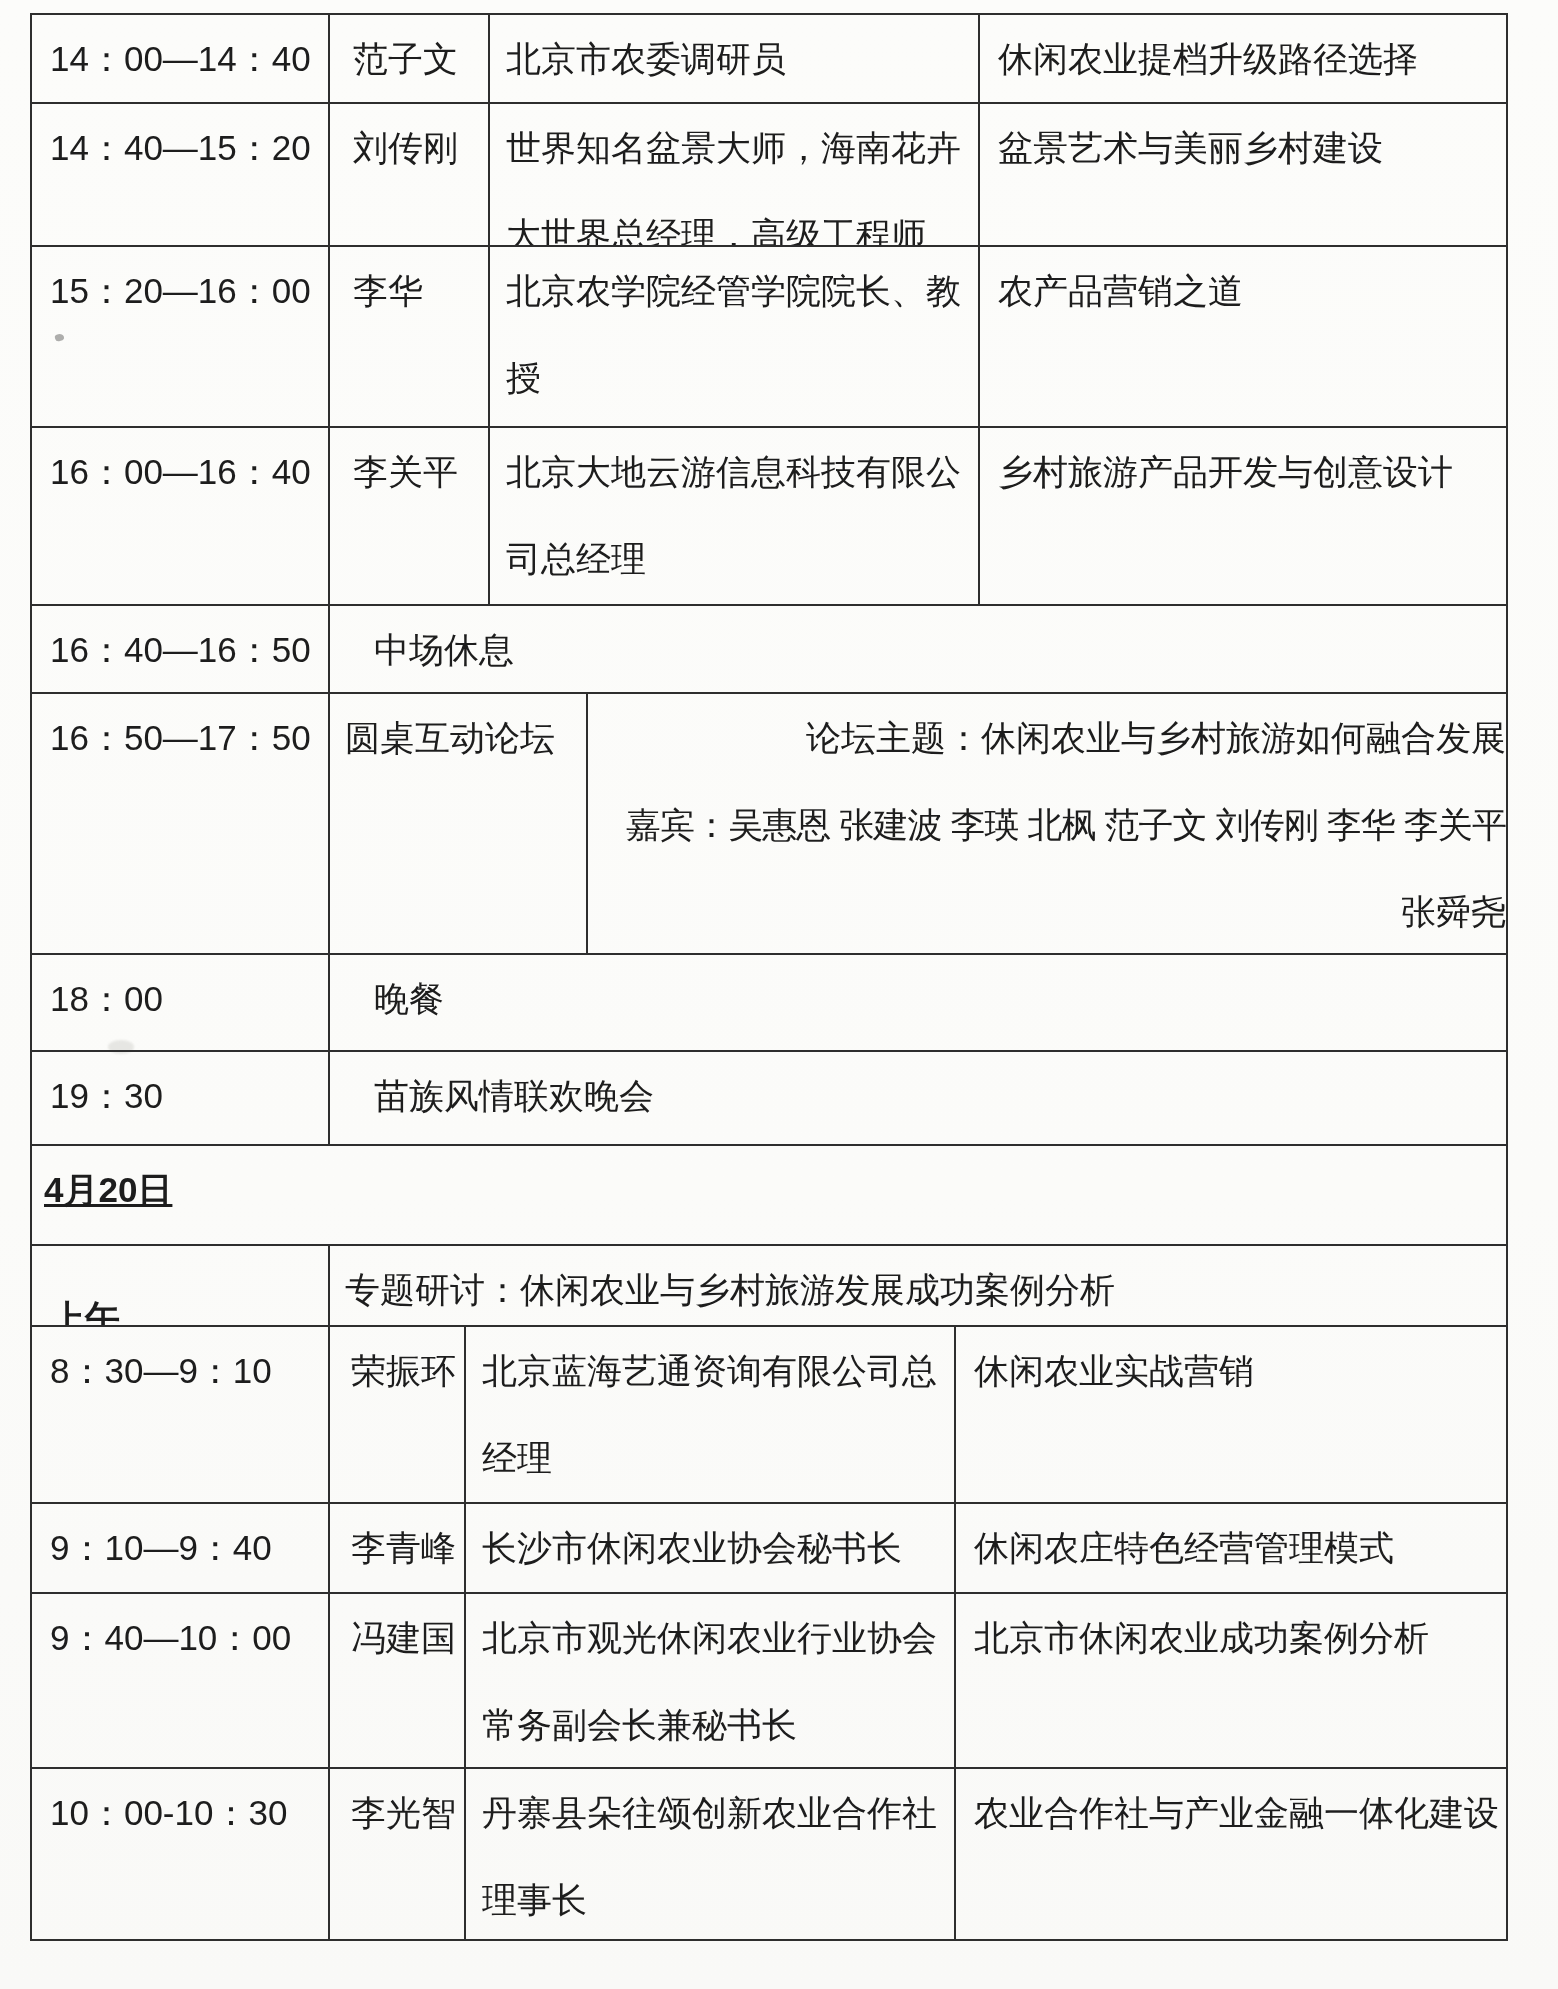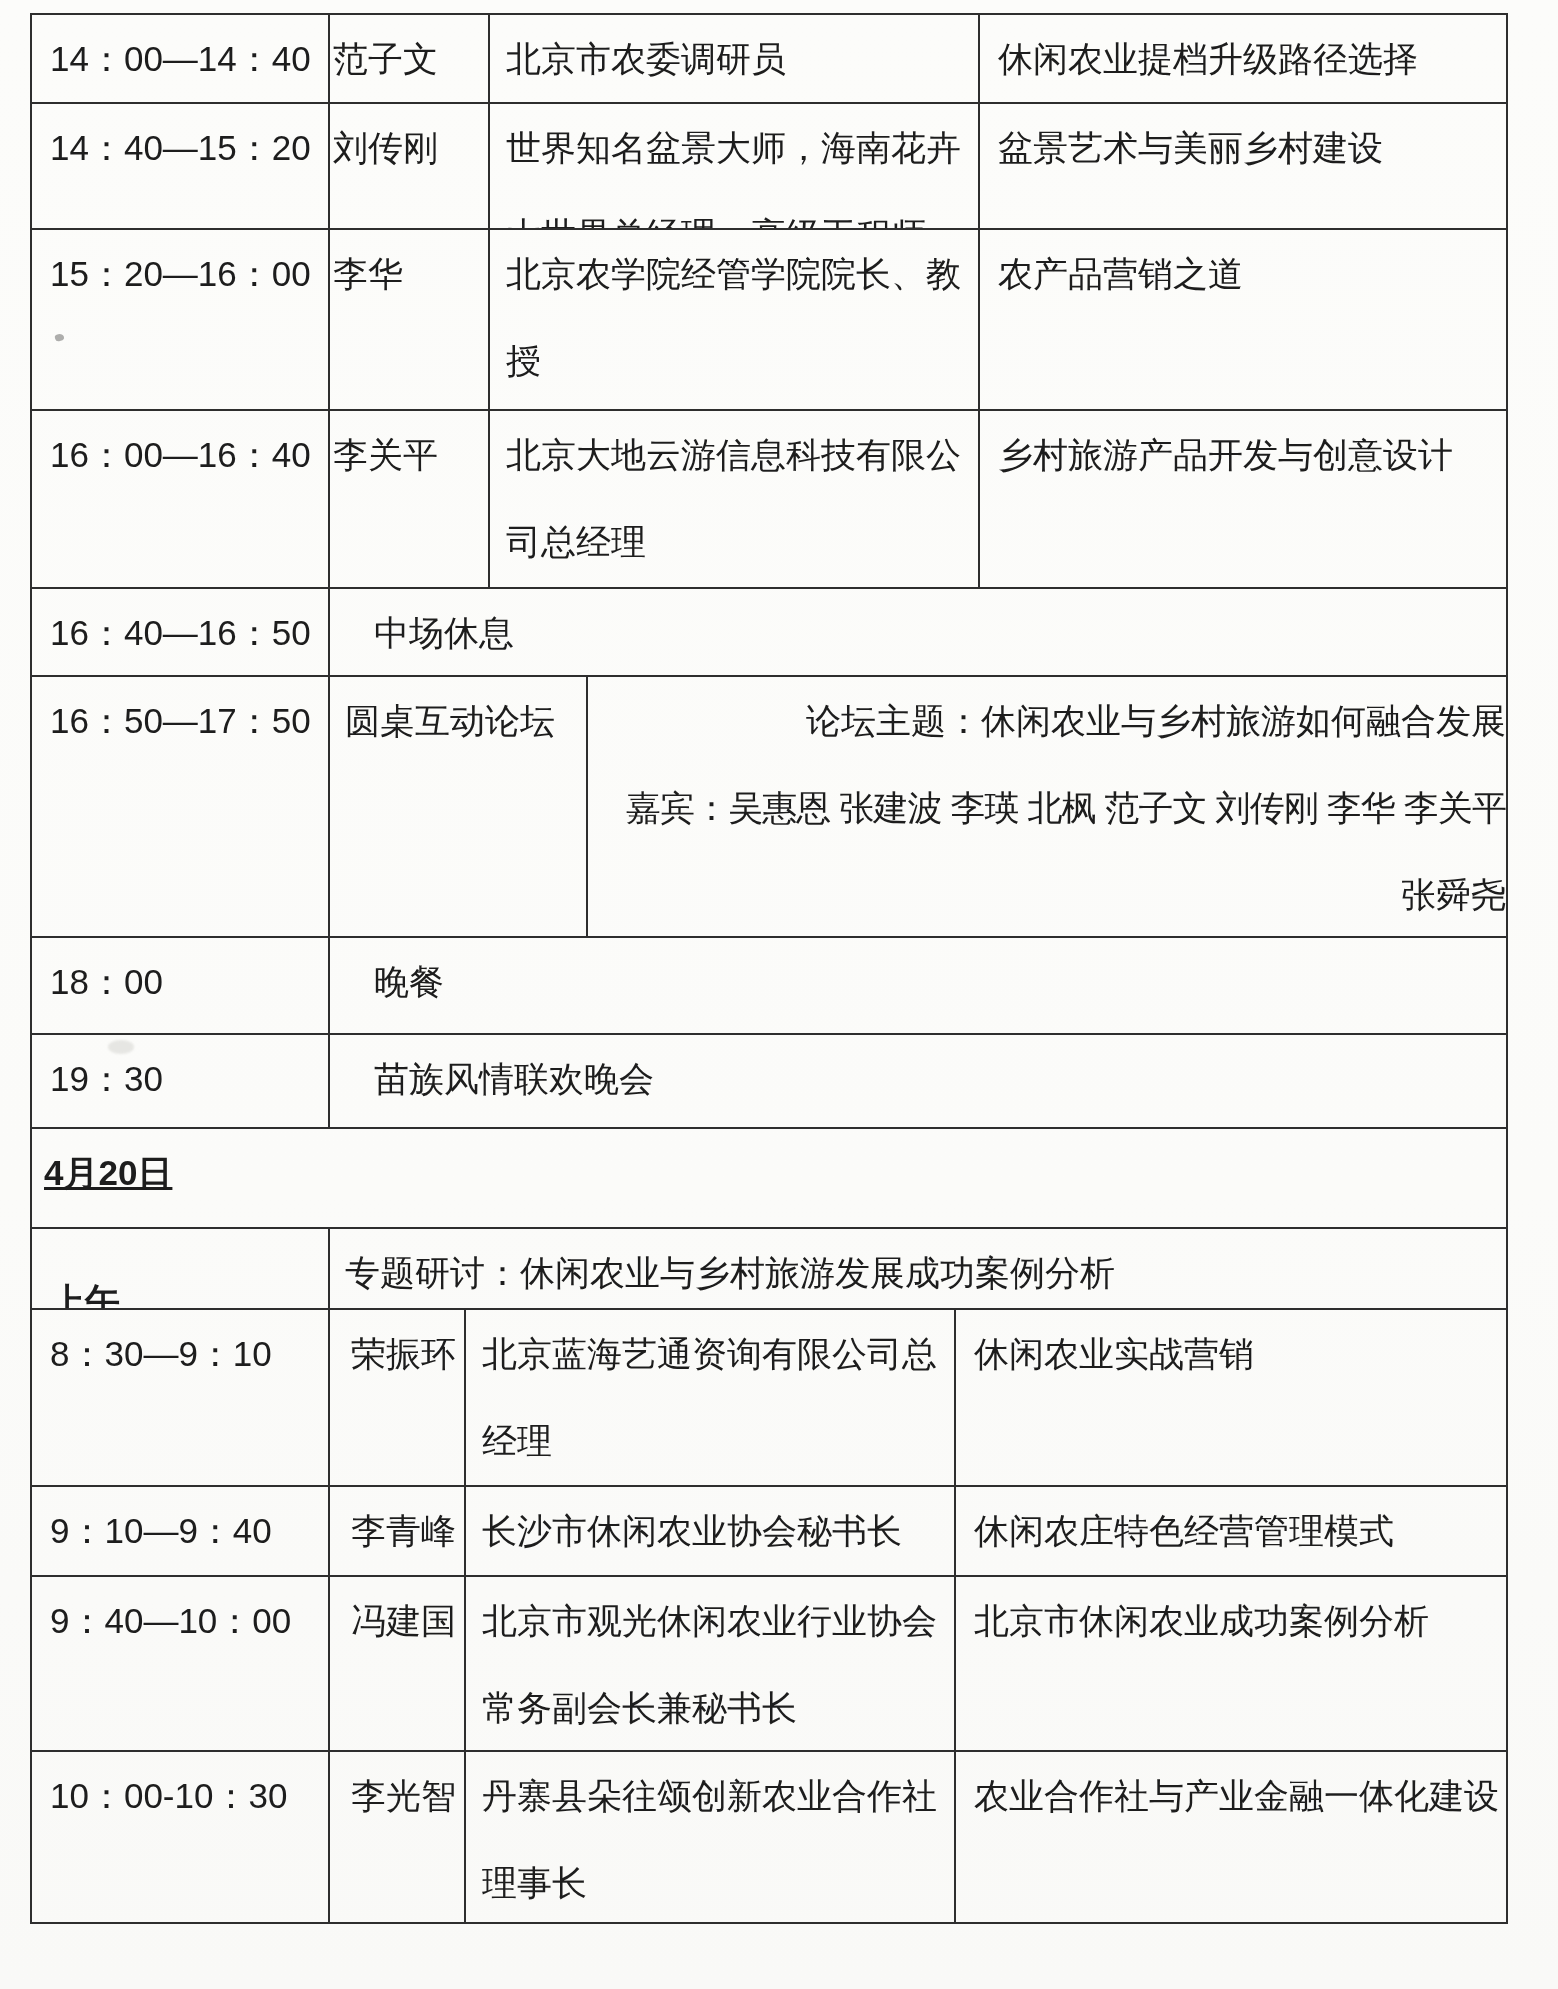--- a/index.html
+++ b/index.html
@@ -33,21 +33,21 @@
     border-left:2px solid #2e2e2e;
     font-size:35px;
     line-height:87px;
     padding-top:0;
     overflow:hidden;
     white-space:normal;
     word-break:break-all;
   }
   .cell:first-child{border-left:none;}
   .c-time{width:296px;flex:0 0 296px;padding-left:18px;white-space:nowrap;}
-  .c-name{width:160px;flex:0 0 160px;padding-left:3px;}
+  .c-name{width:160px;flex:0 0 160px;padding-left:23px;}
   .c-name-b{width:136px;flex:0 0 136px;padding-left:13px;text-align:center;}
   .c-title{width:490px;flex:0 0 490px;padding-left:16px;}
   .c-topic{flex:1 1 auto;padding-left:18px;}
   .c-span{flex:1 1 auto;padding-left:44px;}
   .c-forumname{width:258px;flex:0 0 258px;padding-left:15px;}
   .c-forum{flex:1 1 auto;padding-left:20px;display:block;}
   .c-session{flex:1 1 auto;padding-left:15px;}
   .c-date{flex:1 1 auto;padding-left:12px;font-weight:700;border-left:none;text-decoration:underline;}
   .bold{font-weight:700;margin-top:28px;}
   .forum-line{line-height:87px;white-space:nowrap;text-align:right;}
@@ -71,21 +71,21 @@
 
   <div class="table">
 
     <div class="row" style="height:87px">
       <div class="cell c-time">14：00—14：40</div>
       <div class="cell c-name">范子文</div>
       <div class="cell c-title">北京市农委调研员</div>
       <div class="cell c-topic">休闲农业提档升级路径选择</div>
     </div>
 
-    <div class="row" style="height:126px">
+    <div class="row" style="height:143px">
       <div class="cell c-time">14：40—15：20</div>
       <div class="cell c-name">刘传刚</div>
       <div class="cell c-title">世界知名盆景大师，海南花卉大世界总经理，高级工程师</div>
       <div class="cell c-topic">盆景艺术与美丽乡村建设</div>
     </div>
 
     <div class="row" style="height:181px">
       <div class="cell c-time">15：20—16：00</div>
       <div class="cell c-name">李华</div>
       <div class="cell c-title">北京农学院经管学院院长、教授</div>

